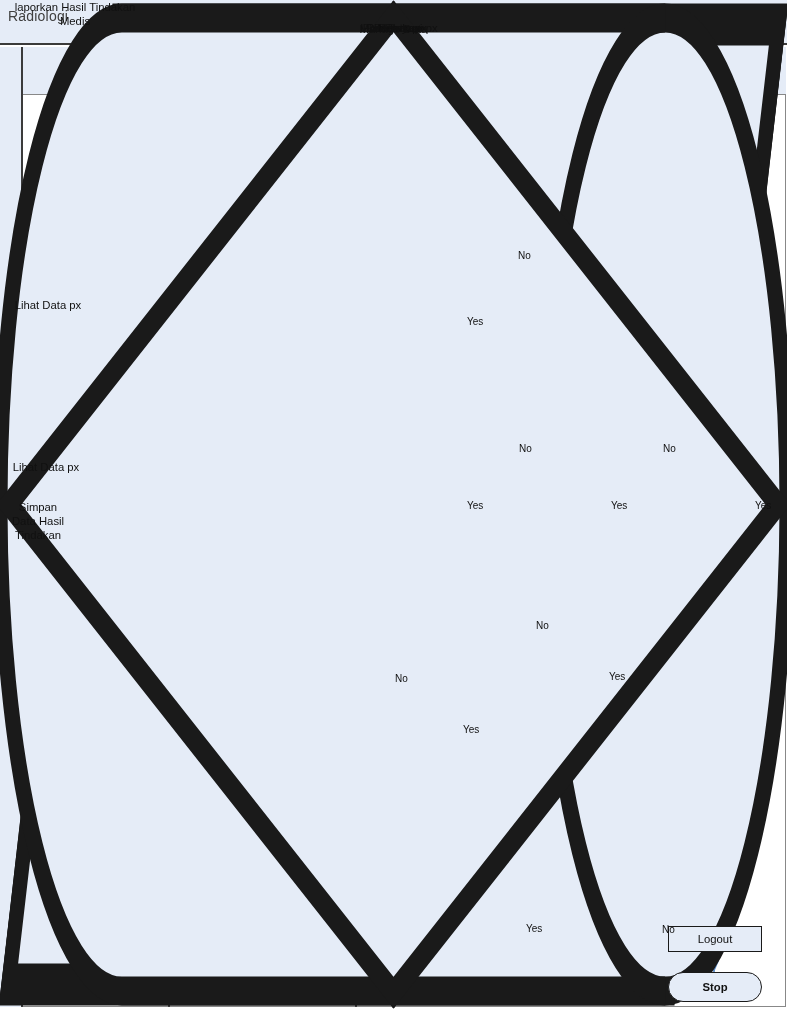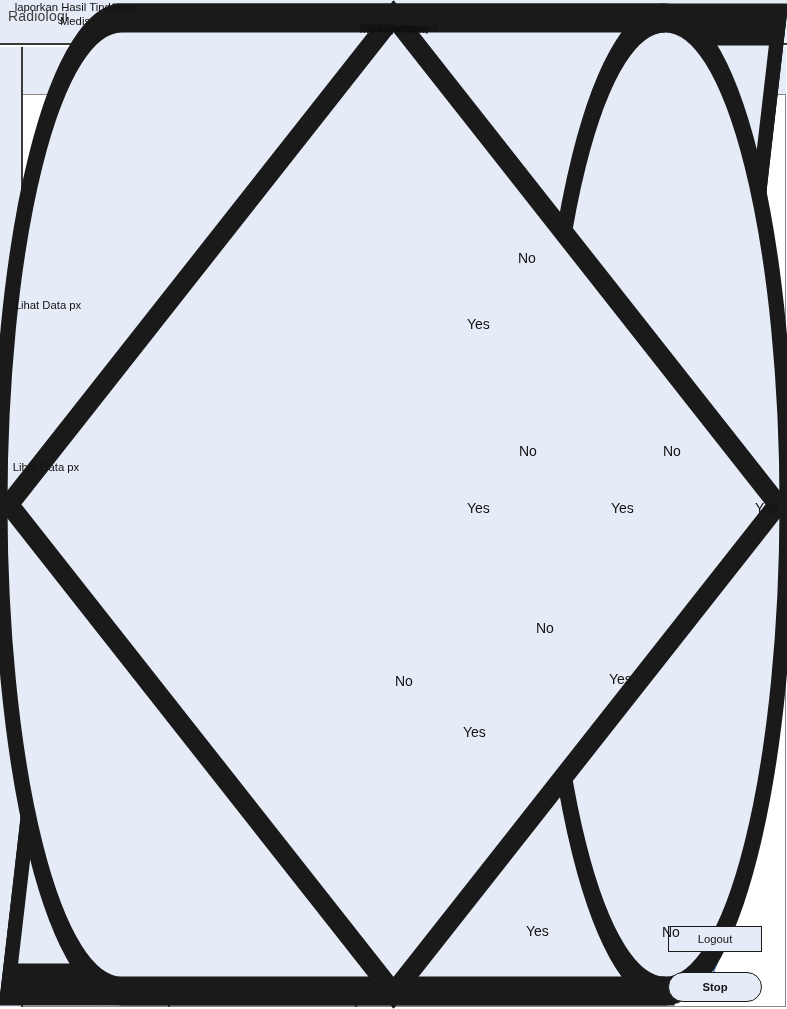--- a/index.html
+++ b/index.html
@@ -28,21 +28,21 @@
   .decision{background:none;border:none;}
   .decision .dshape{position:absolute;left:0;top:0;width:100%;height:100%;}
   .decision .dlabel{position:relative;z-index:2;width:100%;text-align:center;font-size:11.3px;color:#111;}
   .doc{background:none;border:none;}
   .doc .pshape{position:absolute;left:0;top:0;width:100%;height:100%;}
   .doc .plabel{position:relative;z-index:2;width:100%;text-align:center;font-size:11.3px;color:#111;line-height:1.26;}
   .db{background:none;border:none;}
   .db .cshape{position:absolute;left:0;top:0;width:100%;height:100%;}
   .db .clabel{position:relative;z-index:2;width:100%;text-align:center;font-size:11.3px;color:#111;line-height:1.26;padding-right:14px;box-sizing:border-box;}
 
-  .edgelabel{position:absolute;font-size:14px;color:#111;white-space:nowrap;padding-left:33px;}
+  .edgelabel{position:absolute;font-size:10px;color:#111;white-space:nowrap;padding-left:33px;}
   svg.wires{position:absolute;left:0;top:0;width:787px;height:1009px;pointer-events:none;}
 </style>
 </head>
 <body>
 
 <div id="page">
 
   <div class="title-bar"></div>
   <div class="title-text">Radiologi</div>
 
@@ -241,20 +241,21 @@
 
   <div class="node" style="left:378px;top:816px;width:98px;height:32px;">Input Data Hasil Tindakan</div>
 
   <div class="node" style="left:521px;top:755px;width:98px;height:35px;">Update / Hapus Tindakan Dari px</div>
 
   <div class="db" style="left:386px;top:876px;width:84px;height:56px;">
     <svg class="cshape" viewBox="0 0 84 56" preserveAspectRatio="none">
       <path d="M13,1 L71,1 A13,27 0 0 1 71,55 L13,55 A13,27 0 0 1 13,1 z" fill="#e5ecf7" stroke="#1a1a1a" stroke-width="1.6"></path>
       <path d="M71,1 A13,27 0 0 0 71,55" fill="none" stroke="#1a1a1a" stroke-width="1.6"></path>
     </svg>
+    <div class="clabel" style="padding-left:6px;">Simpan Data Hasil Tindakan</div>
   </div>
 
   <div class="decision" style="left:526px;top:908px;width:88px;height:62px;">
     <svg class="dshape" viewBox="0 0 88 62" preserveAspectRatio="none">
       <polygon points="44,1 87,31 44,61 1,31" fill="#e5ecf7" stroke="#1a1a1a" stroke-width="1.6"></polygon>
     </svg>
     <div class="dlabel" style="position:absolute;top:23px;left:0;">Manage Data</div>
   </div>
 
   <div class="node" style="left:668px;top:926px;width:94px;height:26px;">Logout</div>

